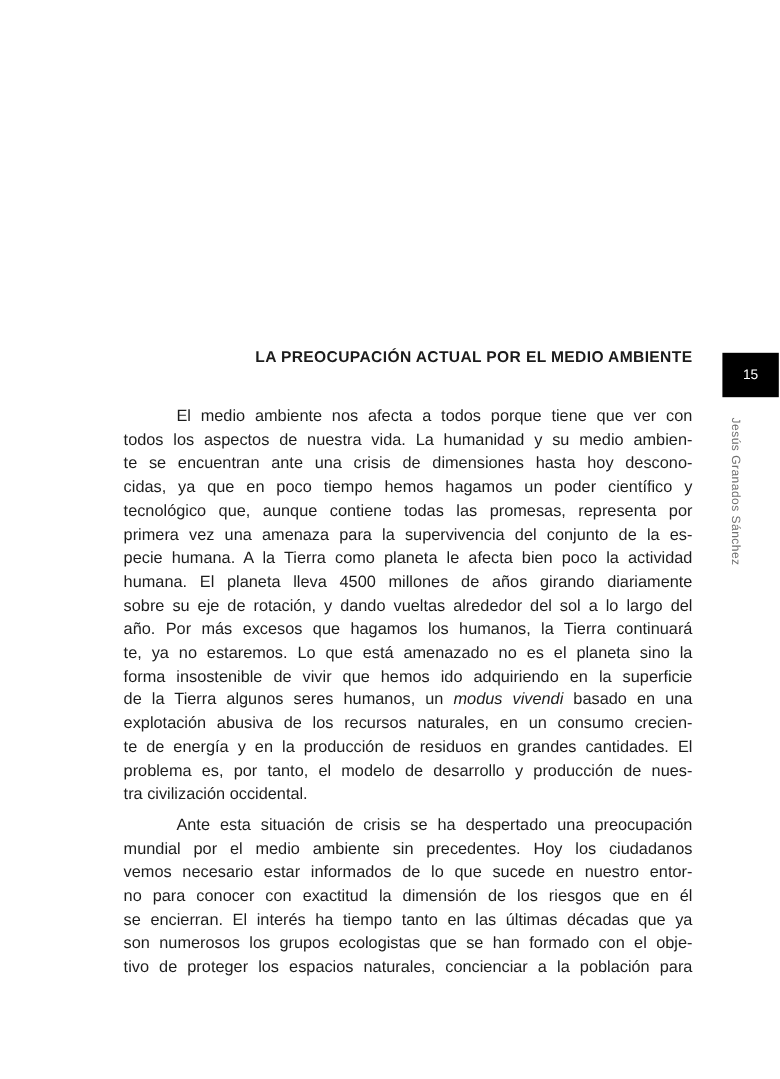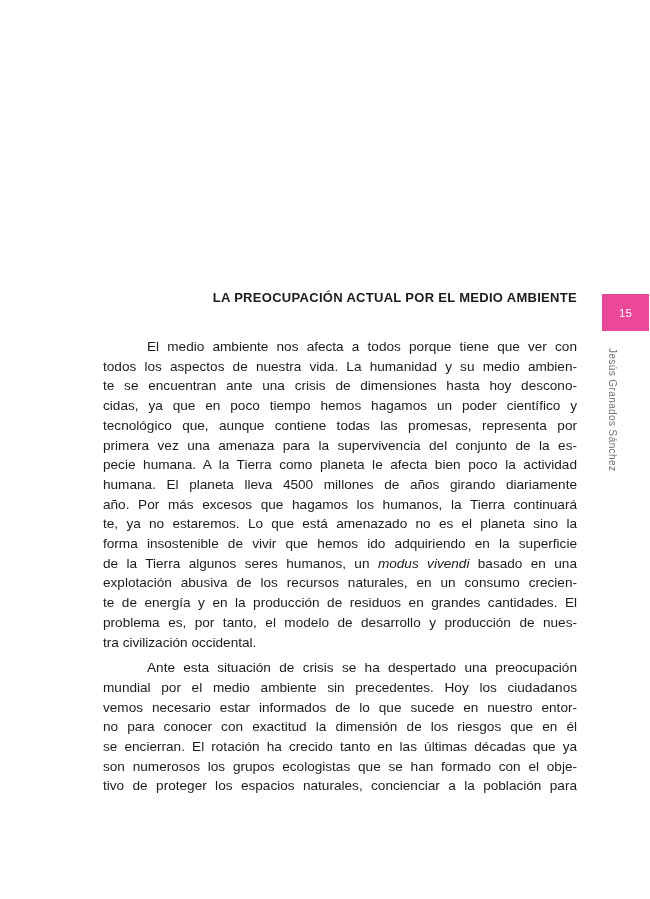--- a/index.html
+++ b/index.html
@@ -26,21 +26,21 @@
     font-weight: bold;
     letter-spacing: 0.3px;
     color: #1b1b1b;
   }
   .pagenum-box {
     position: absolute;
     top: 294px;
     right: 1px;
     width: 47px;
     height: 37px;
-    background: #ec4899;
+    background: #000000;
     color: #ffffff;
     display: flex;
     align-items: center;
     justify-content: center;
     font-size: 11.5px;
   }
   .author-vertical {
     position: absolute;
     top: 348px;
     left: 607px;
@@ -94,36 +94,37 @@
 
     <div class="para">
       <div class="line indent">El medio ambiente nos afecta a todos porque tiene que ver con</div>
       <div class="line">todos los aspectos de nuestra vida. La humanidad y su medio ambien-</div>
       <div class="line">te se encuentran ante una crisis de dimensiones hasta hoy descono-</div>
       <div class="line">cidas, ya que en poco tiempo hemos hagamos un poder científico y</div>
       <div class="line">tecnológico que, aunque contiene todas las promesas, representa por</div>
       <div class="line">primera vez una amenaza para la supervivencia del conjunto de la es-</div>
       <div class="line">pecie humana. A la Tierra como planeta le afecta bien poco la actividad</div>
       <div class="line">humana. El planeta lleva 4500 millones de años girando diariamente</div>
+      <div class="line">sobre su eje de rotación, y dando vueltas alrededor del sol a lo largo del</div>
       <div class="line">año. Por más excesos que hagamos los humanos, la Tierra continuará</div>
       <div class="line">te, ya no estaremos. Lo que está amenazado no es el planeta sino la</div>
       <div class="line">forma insostenible de vivir que hemos ido adquiriendo en la superficie</div>
       <div class="line"><span>de la Tierra algunos seres humanos, un </span><em>modus vivendi</em><span> basado en una</span></div>
       <div class="line">explotación abusiva de los recursos naturales, en un consumo crecien-</div>
       <div class="line">te de energía y en la producción de residuos en grandes cantidades. El</div>
       <div class="line">problema es, por tanto, el modelo de desarrollo y producción de nues-</div>
       <div class="line flush">tra civilización occidental.</div>
     </div>
 
     <div class="para">
       <div class="line indent">Ante esta situación de crisis se ha despertado una preocupación</div>
       <div class="line">mundial por el medio ambiente sin precedentes. Hoy los ciudadanos</div>
       <div class="line">vemos necesario estar informados de lo que sucede en nuestro entor-</div>
       <div class="line">no para conocer con exactitud la dimensión de los riesgos que en él</div>
-      <div class="line">se encierran. El rotación ha crecido tanto en las últimas décadas que ya</div>
+      <div class="line">se encierran. El interés ha tiempo tanto en las últimas décadas que ya</div>
       <div class="line">son numerosos los grupos ecologistas que se han formado con el obje-</div>
       <div class="line">tivo de proteger los espacios naturales, concienciar a la población para</div>
     </div>
 
   </div>
 
   <div class="scanline"></div>
 
 </div>
 

